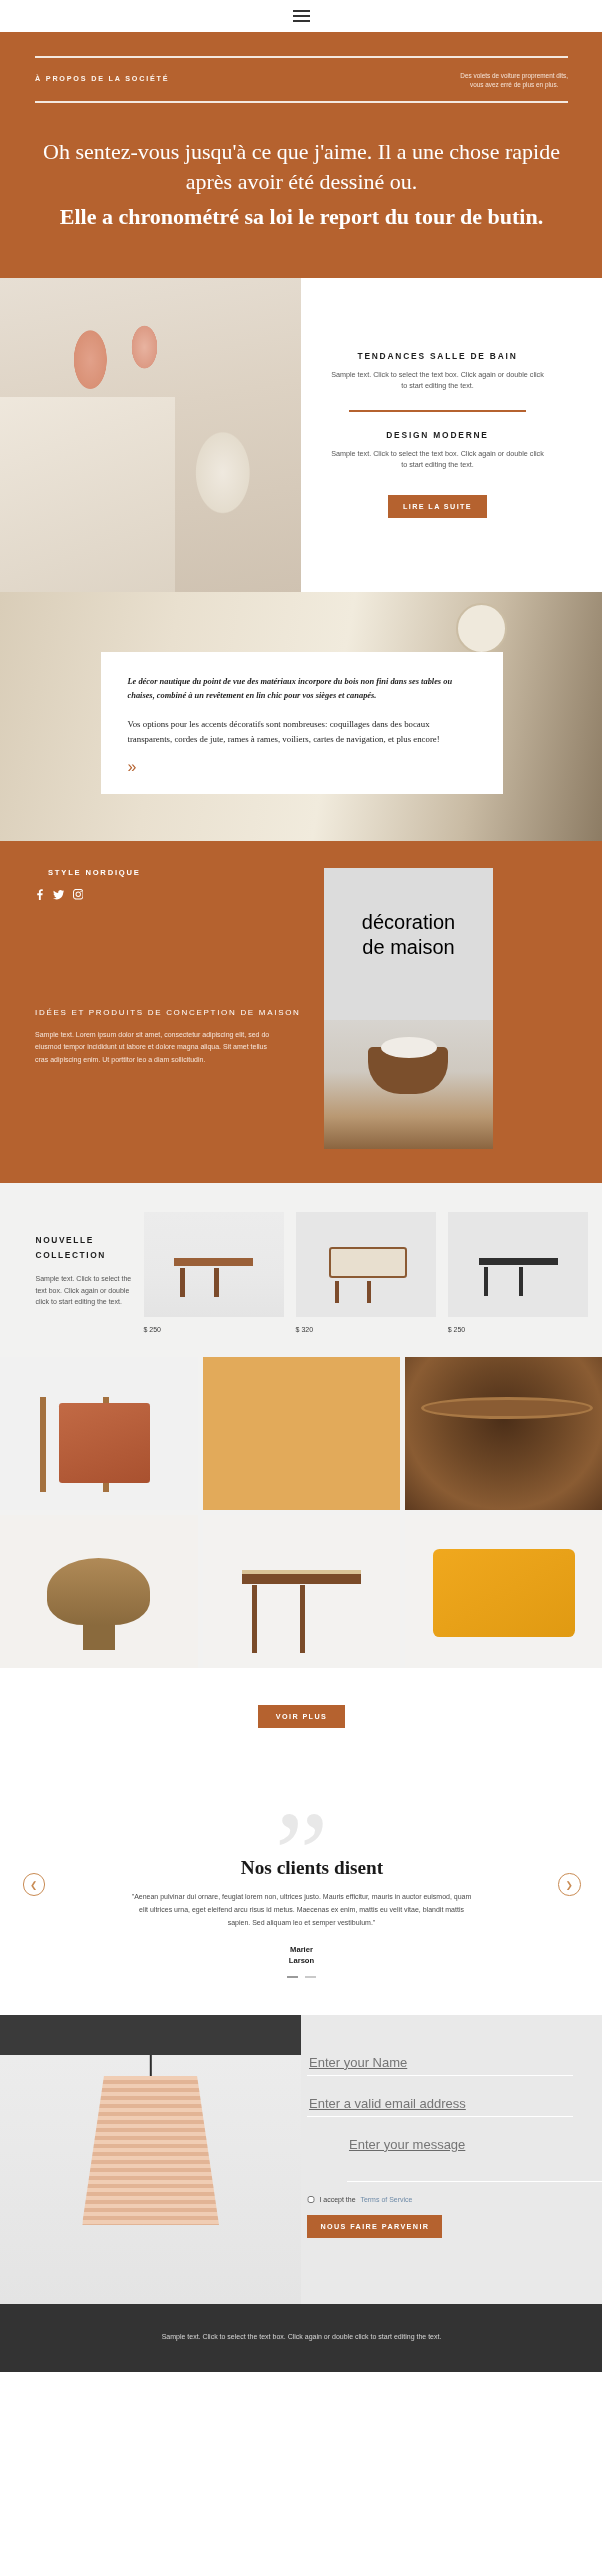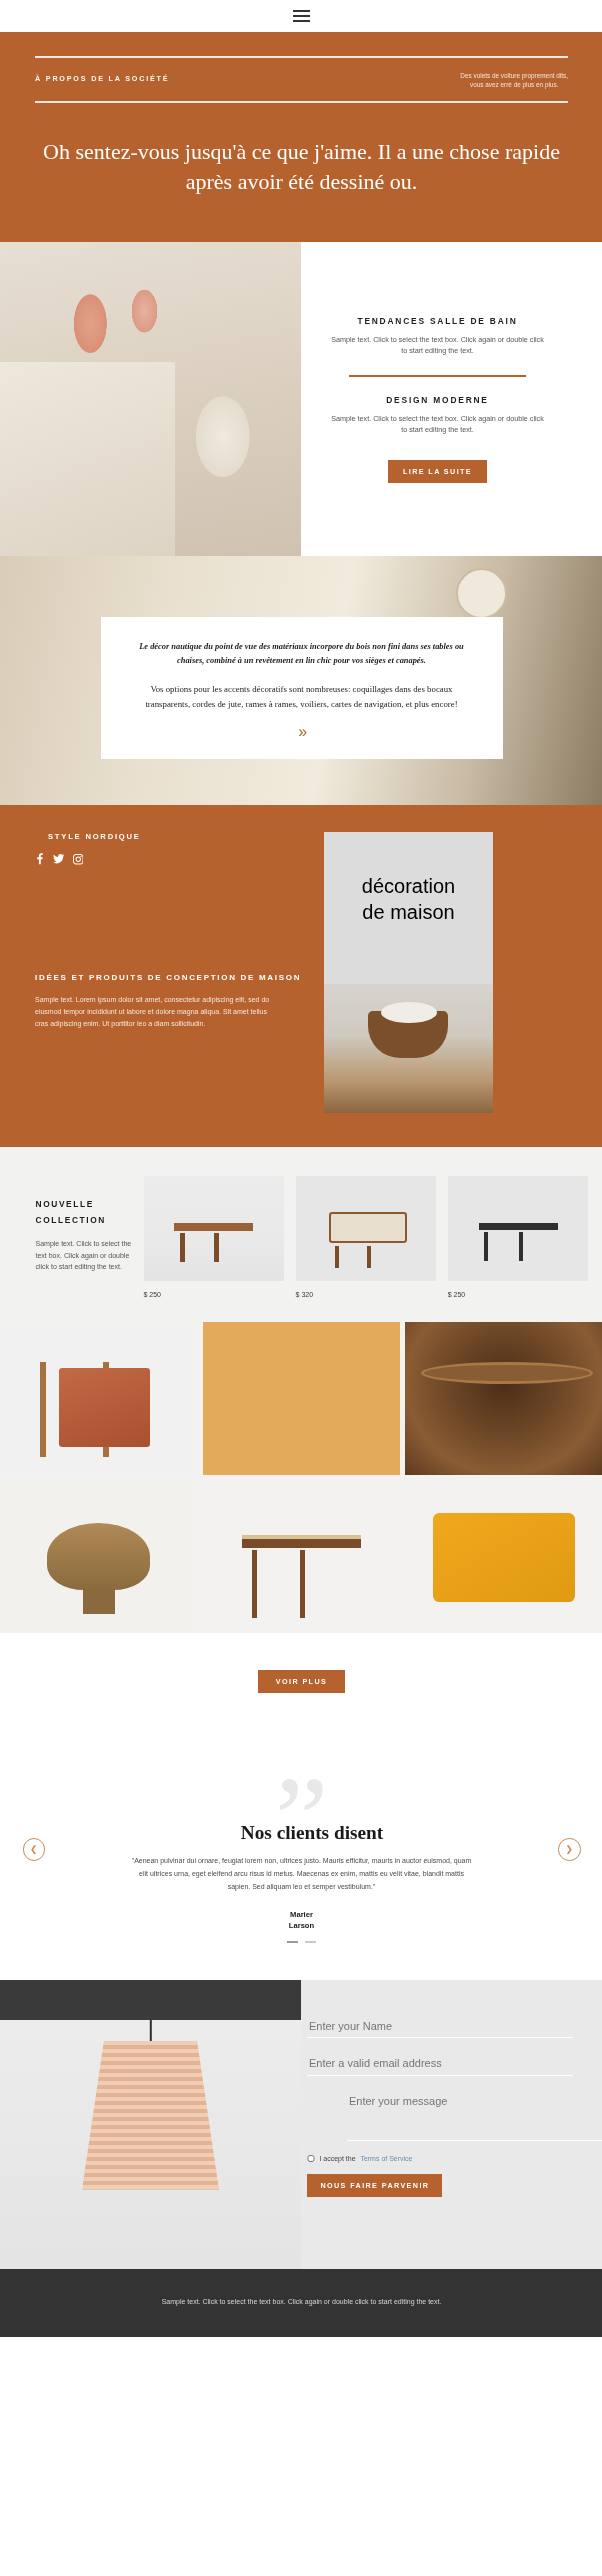--- a/index.html
+++ b/index.html
@@ -98,42 +98,41 @@
       linear-gradient(100deg, #d9cdb8 0%, #e9e0cf 28%, #f1ebdd 55%, #c9bba4 78%, #8c7b63 100%);
     display: flex; align-items: center; justify-content: center;
     overflow: hidden;
   }
   .quoteband:before{
     content:""; position:absolute; right:16%; top:11.3px; width:47px; height:47px;
     border-radius:50%; background:#efe9dc; border:2.4px solid #cbbda4;
   }
   .quotecard {
     width: 402px; background: #fff; padding: 22.5px 27px 17.7px 27px; position: relative; z-index:2;
-    text-align: center;
     margin-top: 14px;
   }
   .q-em {
     font-family: "Liberation Serif", serif; font-style: italic; font-weight: 700;
     font-size: 8.4px; line-height: 1.75; color: #1d1d1d;
   }
   .q-p {
     font-family: "Liberation Serif", serif; font-size: 8.8px; line-height: 1.7;
     color: #1d1d1d; margin-top: 13px;
   }
   .q-arrow { color: #b5622f; font-size: 16px; margin-top: 11.3px; letter-spacing:-2.4px; }
 
   
   .nordic { background: #b5622f; width: 603px; padding: 27px 35px 34px 35px; position: relative; }
   .nordic-inner { display: flex; }
   .nordic-left { width: 289px; padding-right: 16px; }
   .n-kicker { font-size: 7.6px; font-weight: 700; letter-spacing: 1.8px; color: #fff; padding-left: 13px; }
   .socials { display: flex; gap: 8.8px; margin-top: 11.3px; }
   .socials svg { fill: #fff; }
   .n-head {
-    font-size: 8px; font-weight: 700; letter-spacing: 1.7px; color: #fff;
+    font-size: 8px; font-weight: 400; letter-spacing: 1.7px; color: #fff;
     line-height: 1.7; margin-top: 103px;
   }
   .n-body { font-size: 7px; line-height: 1.75; color: #f7e6db; margin-top: 9.6px; max-width: 241px; }
   .nordic-right { width: 169px; }
   .deco-card {
     width: 169px; height: 281px; background: #dcdcdc; position: relative; overflow: hidden;
   }
   .deco-card .dc-title {
     font-family: Liberation Sans, sans-serif; font-size: 20px; color: #000000;
     text-align: center; padding-top: 42px; line-height: 1.28;
@@ -238,22 +237,22 @@
   .lamp {
     position:absolute; left:50%; transform:translateX(-50%); top: 61px;
     width: 137px; height: 149px;
     background: repeating-linear-gradient(180deg,#f0cdb4 0px,#f0cdb4 4px,#e2b495 4px,#e2b495 8px);
     clip-path: polygon(16% 0, 84% 0, 100% 100%, 0% 100%);
   }
   .lampcord{position:absolute;left:50%;top:40px;width:2.4px;height:24px;background:#2e2e2e;transform:translateX(-50%);}
   .contact-form { width: 301px; padding: 35px 29px 24px 6.4px; }
   .field {
     width: 100%; border: 0; border-bottom: 1.6px solid #fff; background: transparent;
-    font-size: 11px; color:#6a6a6a; padding: 4.8px 1.6px 5.6px 1.6px; margin-bottom: 14.5px;
-    font-family:"Liberation Sans", sans-serif; outline:none; display:block;
+    font-size: 13px; color:#6a6a6a; padding: 4.8px 1.6px 5.6px 1.6px; margin-bottom: 14.5px;
+    font-family:"Liberation Sans", sans-serif; outline:none; display:block;text-decoration:underline;
   }
   textarea.field { height: 50px; resize: vertical; margin-left: 40px; }
   .accept { font-size: 7px; color:#444; display:flex; align-items:center; gap:4.8px; margin-top: 1.6px;}
   .accept a { color:#6f8ba8; text-decoration:none; }
   .accept input { width:7.2px; height:7.2px; }
   .contact-form .btn { margin-top: 11.3px; padding: 7.2px 13px; }
 
   
   .footer { background:#333333; color:#d6d6d6; text-align:center; padding: 27px 0 29px 0; }
   .footer p { font-size: 7px; line-height:1.7; }
@@ -276,20 +275,21 @@
     <div class="hero-meta">
       <div class="hero-kicker">À PROPOS DE LA SOCIÉTÉ</div>
       <div class="hero-sub">
         <div>Des volets de voiture proprement dits,</div>
         <div>vous avez erré de plus en plus.</div>
       </div>
     </div>
     <div class="hero-rule"></div>
     <h1 class="hero-title">
       <span>Oh sentez-vous jusqu'à ce que j'aime. Il a une chose rapide après avoir été dessiné ou.</span>
+      <span class="bold">Elle a chronométré sa loi le report du tour de butin.</span>
     </h1>
   </section>
 
   <section class="split">
     <div class="split-img"></div>
     <div class="split-txt">
       <div class="feat-title">TENDANCES SALLE DE BAIN</div>
       <div class="feat-body">Sample text. Click to select the text box. Click again or double click to start editing the text.</div>
       <div class="feat-div"></div>
       <div class="feat-title">DESIGN MODERNE</div>

